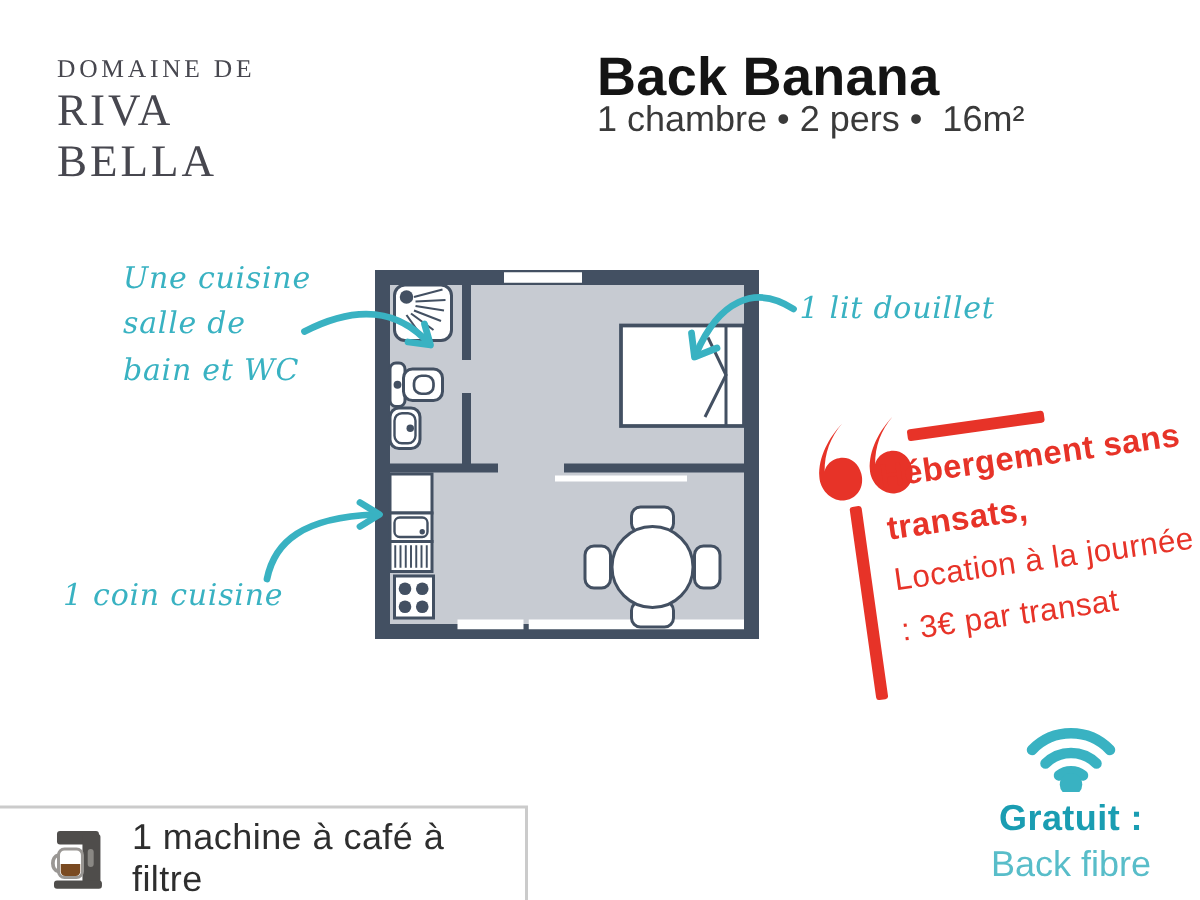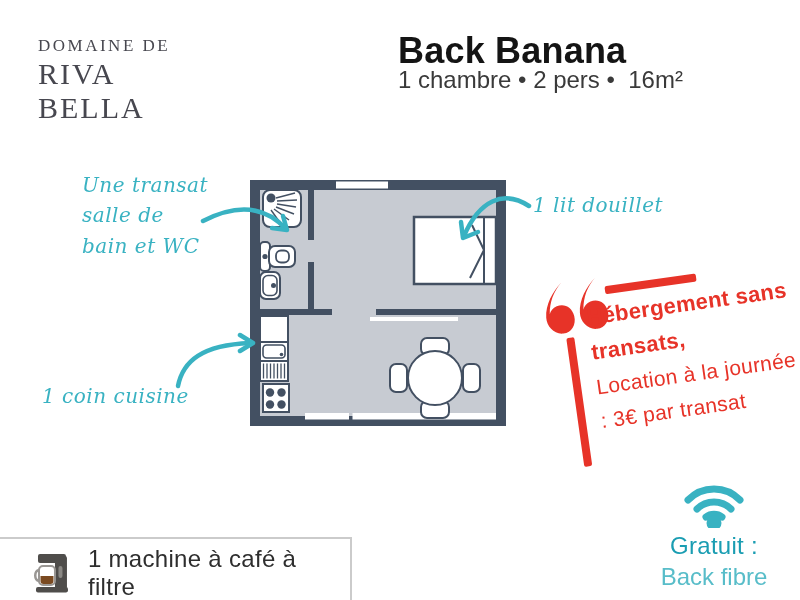--- a/index.html
+++ b/index.html
@@ -33,21 +33,21 @@
     transform:rotate(-8deg); transform-origin:18px 18px; }
   .q-hline { position:absolute; left:66px; top:10px; width:92px; height:8px; background:#e73328; border-radius:2px; }
   .q-vline { position:absolute; left:21px; top:56px; width:8px; height:130px; background:#e73328; border-radius:2px; }
   .q-text { position:absolute; left:44px; top:28px; color:#e73328; line-height:1.0; }
   .q-line { margin-bottom:13px; white-space:nowrap; }
   .q-bold { font-size:22px; font-weight:bold; letter-spacing:0.3px; }
   .q-reg { font-size:21px; font-weight:normal; letter-spacing:0.3px; }
 
   
   .wifi-wrap { left:628px; top:468px; width:172px; text-align:center; }
-  .wifi-bold { font-size:24px; font-weight:normal; color:#1a9db2; margin-top:4px; letter-spacing:0.3px; }
+  .wifi-bold { font-size:24px; font-weight:bold; color:#1a9db2; margin-top:4px; letter-spacing:0.3px; }
   .wifi-light { font-size:24px; color:#58bdc9; margin-top:3px; }
 
   
   .amenity-box { left:-8px; top:537px; width:360px; height:72px; background:#fff;
     border:2.5px solid #cbcbcb; display:flex; align-items:center; padding-left:38px; gap:16px; }
   .amenity-label { font-size:24px; color:#2e2e2e; letter-spacing:0.3px; }
 
   svg { display:block; }
 </style>
 </head>
@@ -154,21 +154,21 @@
       <polyline points="461,222 463,238 478,232"></polyline>
     </g>
     <g>
       <path d="M 178 386 C 183 361, 202 345, 250 343"></path>
       <polyline points="240,335 253,343 240,351"></polyline>
     </g>
   </g>
 </svg>
 
 <div class="abs note note-bathroom">
-  <div>Une transat</div>
+  <div>Une cuisine</div>
   <div>salle de</div>
   <div>bain et WC</div>
 </div>
 <div class="abs note note-bed">
   <div>1 lit douillet</div>
 </div>
 <div class="abs note note-kitchen">
   <div>1 coin cuisine</div>
 </div>
 

